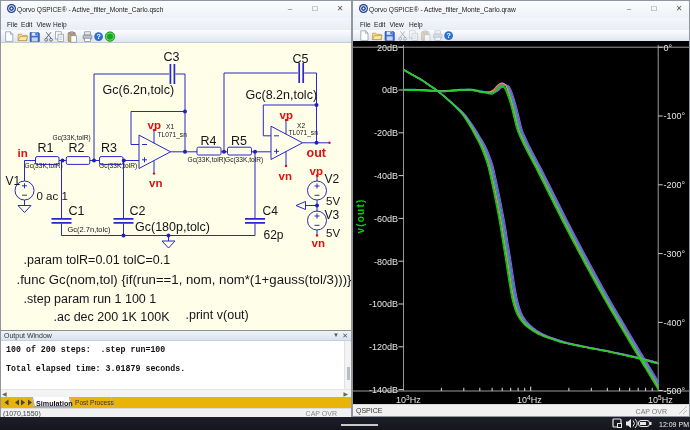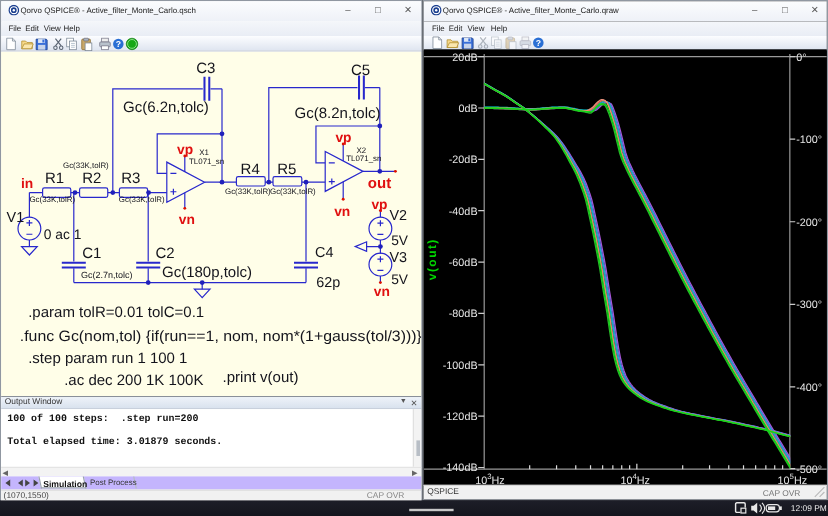--- a/index.html
+++ b/index.html
@@ -231,31 +231,31 @@
 </g>
 </svg>
 
  <div style="position:absolute;left:0;top:329px;width:350px;height:88px;background:#fff;border-top:1px solid #8a9099">
  <div style="position:absolute;left:0;top:0;width:100%;height:10px;background:linear-gradient(#eef3f9,#d9e2ee);border-bottom:1px solid #c8d0dc">
   <span style="position:absolute;left:3px;top:1px;font-size:7px;color:#333">Output Window</span>
   <span style="position:absolute;right:12px;top:1px;font-size:6px;color:#555">▼</span>
   <span style="position:absolute;right:3px;top:1px;font-size:7px;color:#555">✕</span>
  </div>
  <div style="position:absolute;left:0;top:10px;width:343px;height:48px;background:#fff;font-family:'Liberation Mono',monospace;font-size:8.3px;font-weight:bold;color:#111;white-space:pre">
-  <span style="position:absolute;left:5px;top:3.5px">100 of 100 steps:  .step run=200</span>
+  <span style="position:absolute;left:5px;top:3.5px">100 of 200 steps:  .step run=100</span>
   <span style="position:absolute;left:5px;top:22.5px">Total elapsed time: 3.01879 seconds.</span>
  </div>
  <div style="position:absolute;right:0;top:10px;width:7px;height:48px;background:#f3f3f3;border-left:1px solid #e0e0e0">
   <div style="position:absolute;left:2px;top:26px;width:3px;height:13px;background:#b8bec6"></div>
  </div>
  <div style="position:absolute;left:0;top:58px;width:100%;height:8px;background:#f3f3f3;border-top:1px solid #e4e4e4">
   <span style="position:absolute;left:1px;top:0px;font-size:6px;color:#666">◀</span>
   <span style="position:absolute;right:3px;top:0px;font-size:6px;color:#666">▶</span>
  </div>
- <div style="position:absolute;left:0;top:66px;width:100%;height:11px;background:#c4b5fd">
+ <div style="position:absolute;left:0;top:66px;width:100%;height:11px;background:#eab308">
   <svg style="position:absolute;left:2px;top:2px" width="30" height="7" viewBox="0 0 30 7">
           <g fill="#444">
             <path d="M1 0.5v6M1.5 3.5l4-3v6z"></path>
             <path d="M12 3.5l4-3v6z"></path>
             <path d="M18 0.5l4 3l-4 3z"></path>
             <path d="M25 0.5l4 3l-4 3zM29 0.5v6"></path>
           </g>
         </svg>
   <div style="position:absolute;left:32px;top:0;width:38px;height:10px;background:#fff;border:1px solid #9aa2ae;border-top:none;transform:skewX(12deg)"></div>
   <span style="position:absolute;left:35px;top:1.5px;font-size:7.2px;font-weight:bold;color:#111">Simulation</span>

